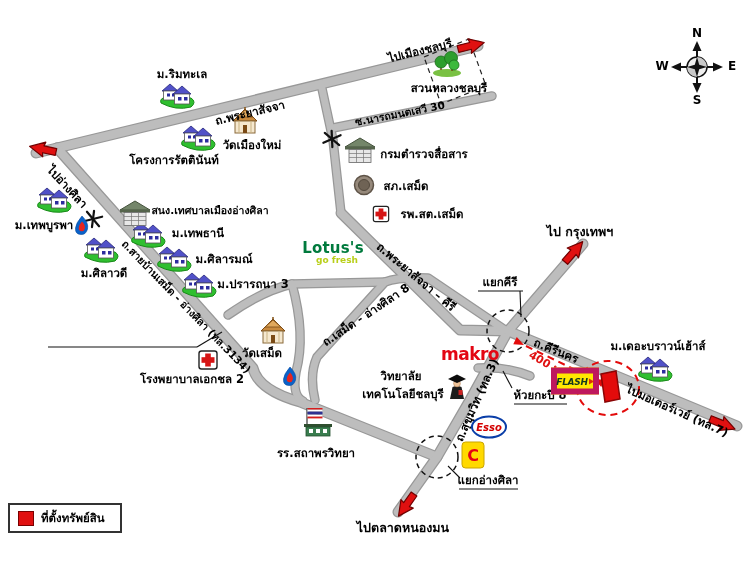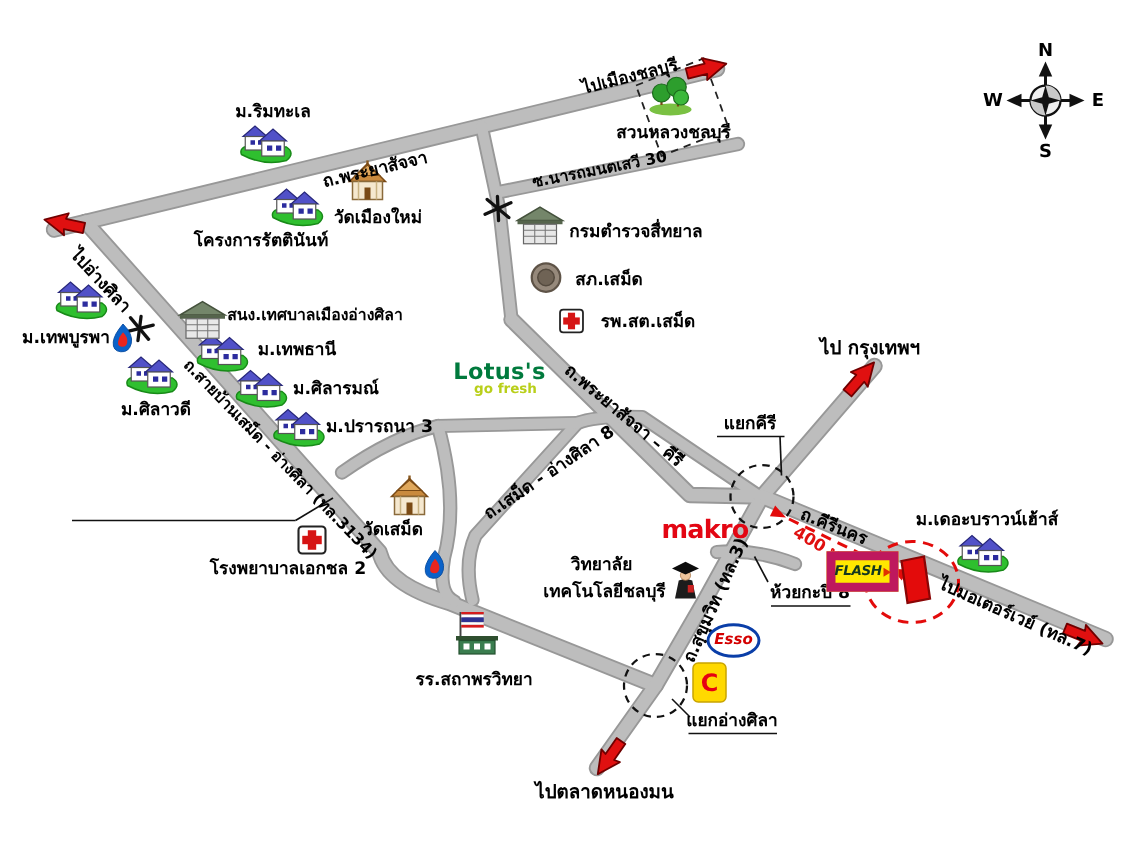--- a/index.html
+++ b/index.html
@@ -237,21 +237,21 @@
 <div class="lbl" style="left:403px;top:528px;font-size:12.5px">ไปตลาดหนองมน</div>
 
 <div class="lbl" style="left:500px;top:282px;">แยกคีรี</div>
 <div class="lbl" style="left:488px;top:480px;">แยกอ่างศิลา</div>
 <div class="lbl red-lbl" style="left:546px;top:364px;--r:30deg">400 ม.</div>
 
 <div class="lbl" style="left:182px;top:74px;">ม.ริมทะเล</div>
 <div class="lbl" style="left:174px;top:160px;">โครงการรัตตินันท์</div>
 <div class="lbl" style="left:252px;top:145px;">วัดเมืองใหม่</div>
 <div class="lbl" style="left:449px;top:88px;">สวนหลวงชลบุรี</div>
-<div class="lbl" style="left:424px;top:154px;">กรมตำรวจสื่ทยาล</div>
+<div class="lbl" style="left:424px;top:154px;">กรมตำรวจสื่อสาร</div>
 <div class="lbl" style="left:406px;top:186px;">สภ.เสม็ด</div>
 <div class="lbl" style="left:432px;top:214px;">รพ.สต.เสม็ด</div>
 <div class="lbl" style="left:44px;top:225px;">ม.เทพบูรพา</div>
 <div class="lbl sm" style="left:210px;top:211px;">สนง.เทศบาลเมืองอ่างศิลา</div>
 <div class="lbl" style="left:198px;top:233px;">ม.เทพธานี</div>
 <div class="lbl" style="left:224px;top:259px;">ม.ศิลารมณ์</div>
 <div class="lbl" style="left:104px;top:273px;">ม.ศิลาวดี</div>
 <div class="lbl" style="left:253px;top:284px;">ม.ปรารถนา 3</div>
 <div class="lbl" style="left:192px;top:379px;">โรงพยาบาลเอกชล 2</div>
 <div class="lbl" style="left:262px;top:353px;">วัดเสม็ด</div>
@@ -272,14 +272,18 @@
 <div class="flash abs" style="left:575px;top:381px;">
       <span>FLASH</span>
       <i class="arr"></i>
     </div>
 
 <div class="lbl" style="left:697px;top:34px;font-size:12px">N</div>
 <div class="lbl" style="left:697px;top:101px;font-size:12px">S</div>
 <div class="lbl" style="left:662px;top:67px;font-size:12px">W</div>
 <div class="lbl" style="left:732px;top:67px;font-size:12px">E</div>
 
-
+<div class="legend">
+  <div class="sq"></div>
+  <div class="txt">ที่ตั้งทรัพย์สิน</div>
 </div>
 
+</div>
+
 </body></html>

